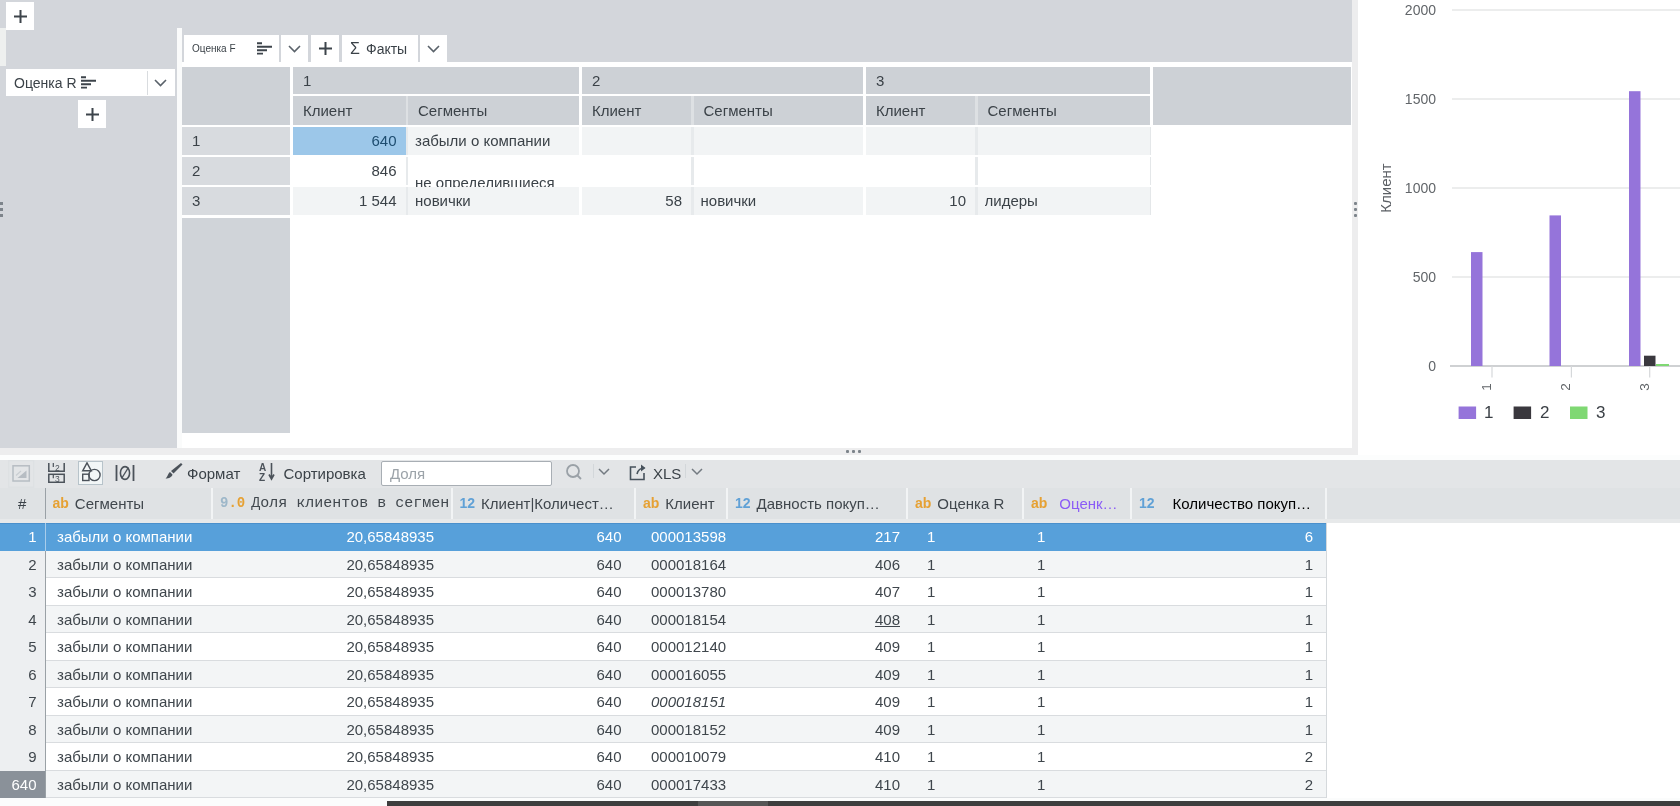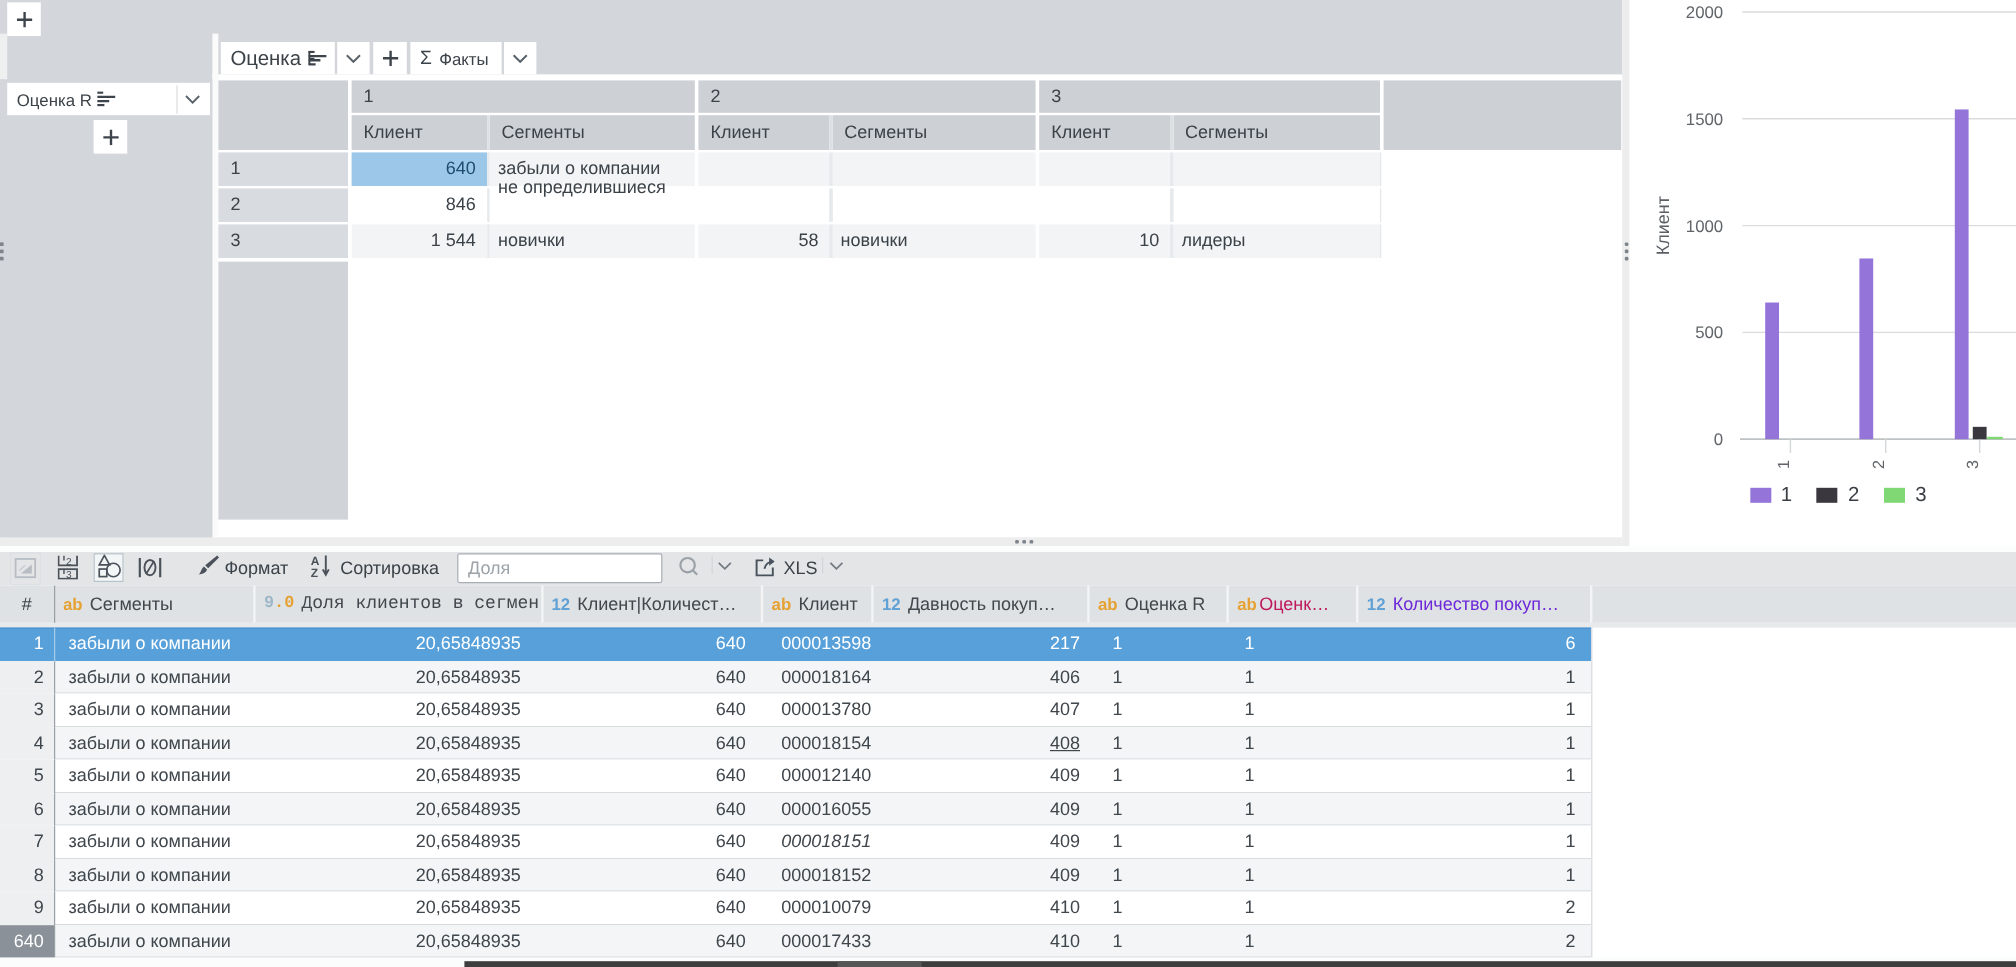--- a/index.html
+++ b/index.html
@@ -37,21 +37,21 @@
   </svg>
 <div class="a" style="left:146.5px;top:70.5px;width:1px;height:24px;background:#d9dcdf;"></div>
 <svg class="a" style="left:152.5px;top:77.75px" width="15" height="9.5">
     <path d="M2 2 L7.5 7.5 L13 2" stroke="#5a626a" stroke-width="1.6" fill="none"></path>
   </svg>
 <div class="a" style="left:78px;top:100px;width:28px;height:28px;background:#fff;"></div>
 <svg class="a" style="left:85.5px;top:107.5px" width="13" height="13">
     <path d="M6.5 0 V13 M0 6.5 H13" stroke="#3d444b" stroke-width="2"></path>
   </svg>
 <div class="a" style="left:184px;top:35px;width:95px;height:27px;background:#fff;"></div>
-<div class="cell" style="left:192px;top:35px;width:70px;height:27px;font-size:17px">Оценка F</div>
+<div class="cell" style="left:192px;top:35px;width:70px;height:27px;font-size:10px">Оценка F</div>
 <svg class="a" style="left:257px;top:42px" width="16" height="13">
     <path d="M0 1.2 H5 M0 4.8 H15 M0 8.2 H10 M0 11.6 H6" stroke="#3d444b" stroke-width="1.9"></path>
   </svg>
 <div class="a" style="left:281px;top:35px;width:27px;height:27px;background:#fff;"></div>
 <svg class="a" style="left:287px;top:43.75px" width="15" height="9.5">
     <path d="M2 2 L7.5 7.5 L13 2" stroke="#5a626a" stroke-width="1.6" fill="none"></path>
   </svg>
 <div class="a" style="left:311px;top:35px;width:28px;height:27px;background:#fff;"></div>
 <svg class="a" style="left:318.5px;top:42px" width="13" height="13">
     <path d="M6.5 0 V13 M0 6.5 H13" stroke="#3d444b" stroke-width="2"></path>
@@ -101,21 +101,21 @@
 <div class="a" style="left:693.5px;top:127px;width:169.5px;height:27.5px;background:#f2f4f5;"></div>
 <div class="a" style="left:866px;top:127px;width:109px;height:27.5px;background:#f2f4f5;"></div>
 <div class="a" style="left:977.5px;top:127px;width:172.5px;height:27.5px;background:#f2f4f5;"></div>
 <div class="a" style="left:405.5px;top:127px;width:2.5px;height:27.5px;background:#e7eaec;"></div>
 <div class="a" style="left:691px;top:127px;width:2.5px;height:27.5px;background:#e7eaec;"></div>
 <div class="a" style="left:975px;top:127px;width:2.5px;height:27.5px;background:#e7eaec;"></div>
 <div class="a" style="left:1150px;top:127px;width:1px;height:27.5px;background:#e4e7e9;"></div>
 <div class="a" style="left:293px;top:157px;width:112.5px;height:27.5px;background:#fff;"></div>
 <div class="cell rt" style="left:297px;top:157px;width:99.5px;height:27.5px;">846</div>
 <div class="a" style="left:408px;top:157px;width:171px;height:27.5px;background:#fff;"></div>
-<div class="cell" style="left:415px;top:143px;width:161px;height:27.5px;">не определившиеся</div>
+<div class="cell" style="left:415px;top:169px;width:161px;height:27.5px;">не определившиеся</div>
 <div class="a" style="left:582px;top:157px;width:109px;height:27.5px;background:#fff;"></div>
 <div class="a" style="left:693.5px;top:157px;width:169.5px;height:27.5px;background:#fff;"></div>
 <div class="a" style="left:866px;top:157px;width:109px;height:27.5px;background:#fff;"></div>
 <div class="a" style="left:977.5px;top:157px;width:172.5px;height:27.5px;background:#fff;"></div>
 <div class="a" style="left:405.5px;top:157px;width:2.5px;height:27.5px;background:#e7eaec;"></div>
 <div class="a" style="left:691px;top:157px;width:2.5px;height:27.5px;background:#e7eaec;"></div>
 <div class="a" style="left:975px;top:157px;width:2.5px;height:27.5px;background:#e7eaec;"></div>
 <div class="a" style="left:1150px;top:157px;width:1px;height:27.5px;background:#e4e7e9;"></div>
 <div class="a" style="left:293px;top:187px;width:112.5px;height:27.5px;background:#f2f4f5;"></div>
 <div class="cell rt" style="left:297px;top:187px;width:99.5px;height:27.5px;">1 544</div>
@@ -250,25 +250,25 @@
 <div class="cell" style="left:735px;top:487.5px;width:170px;height:31px;">
     <span style="color:#60a1d6;font-weight:bold;font-size:14px">12</span>
     <span style="margin-left:6px;color:#40474d">Давность покуп…</span>
   </div>
 <div class="cell" style="left:915px;top:487.5px;width:106px;height:31px;">
     <span style="color:#e6a133;font-weight:bold;font-size:14px">ab</span>
     <span style="margin-left:6px;color:#40474d">Оценка R</span>
   </div>
 <div class="cell" style="left:1031px;top:487.5px;width:98px;height:31px;">
     <span style="color:#e6a133;font-weight:bold;font-size:14px">ab</span>
-    <span style="margin-left:2px;color:#be185d">Оценк…</span>
+    <span style="margin-left:12px;color:#8b5cf6">Оценк…</span>
   </div>
 <div class="cell" style="left:1139px;top:487.5px;width:185px;height:31px;">
     <span style="color:#60a1d6;font-weight:bold;font-size:14px">12</span>
-    <span style="margin-left:6px;color:#6d28d9">Количество покуп…</span>
+    <span style="margin-left:18px;color:#000000">Количество покуп…</span>
   </div>
 <div class="a" style="left:0px;top:523px;width:1326px;height:27.5px;background:#57a0da;border-top:1.5px solid #4a90cc"></div>
 <div class="cell rt" style="left:0px;top:523px;width:36.5px;height:27.5px;color:#fff;">1</div>
 <div class="a" style="left:44.5px;top:523px;width:1.5px;height:27.5px;background:#a8cdeb;"></div>
 <div class="cell" style="left:57px;top:523px;width:150px;height:27.5px;color:#fff;">забыли о компании</div>
 <div class="cell rt" style="left:212px;top:523px;width:222px;height:27.5px;color:#fff;">20,65848935</div>
 <div class="cell rt" style="left:451.5px;top:523px;width:170px;height:27.5px;color:#fff;">640</div>
 <div class="cell" style="left:651px;top:523px;width:120px;height:27.5px;color:#fff;">000013598</div>
 <div class="cell rt" style="left:727px;top:523px;width:173px;height:27.5px;color:#fff;">217</div>
 <div class="cell" style="left:927px;top:523px;width:60px;height:27.5px;color:#fff;">1</div>

